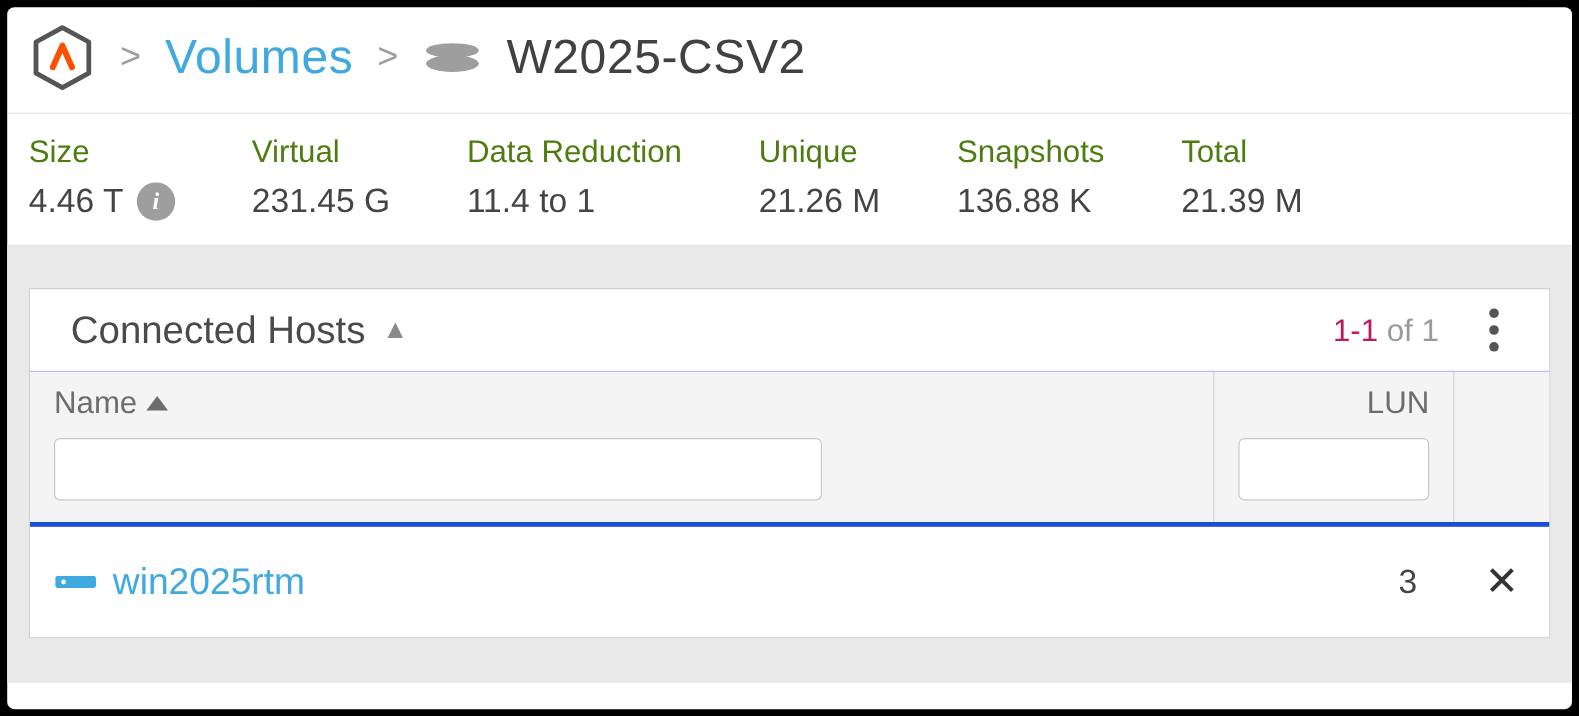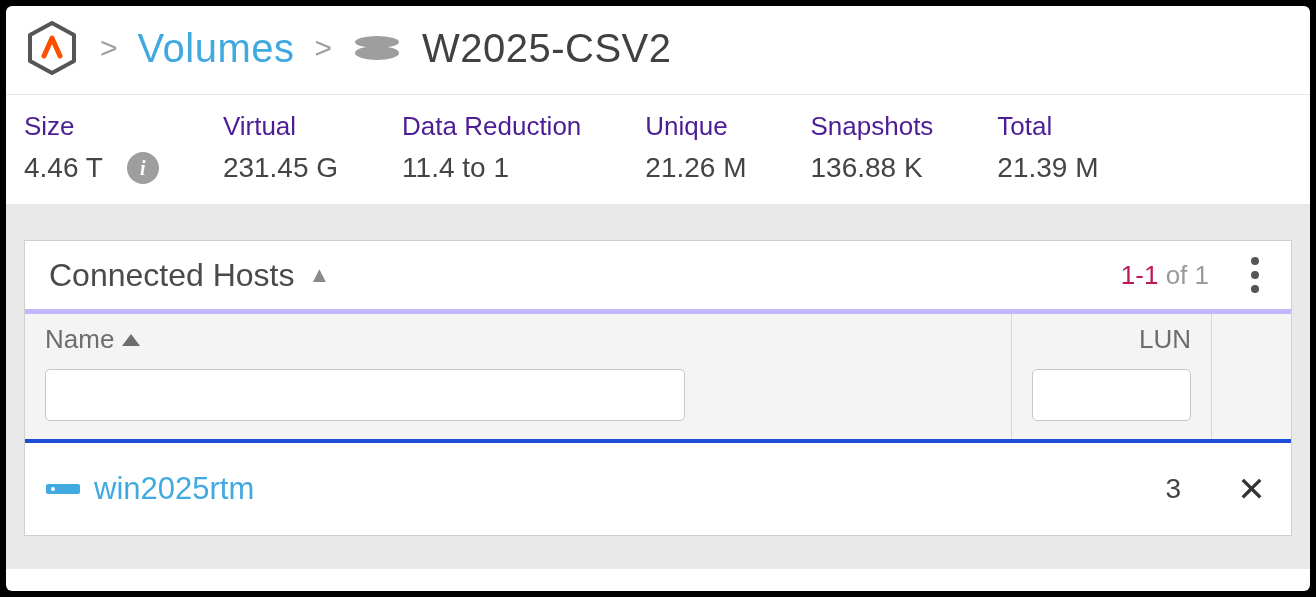--- a/index.html
+++ b/index.html
@@ -50,32 +50,32 @@
   
   .stats {
     border-top:1px solid #e4e4e4;
     display:flex;
     padding:16px 18px 20px 18px;
     gap:0;
   }
   .stat { margin-right:64px; }
   .stat:last-child { margin-right:0; }
   .stat .label {
-    color:#4c1d95;
+    color:#4d7c0f;
     font-size:26px;
     font-weight:300;
     margin-bottom:10px;
   }
   .stat .value {
     color:#444;
     font-size:28px;
     font-weight:300;
     display:flex;
     align-items:flex-end;
-    gap:24px;
+    gap:11px;
   }
   .info-badge {
     width:32px;height:32px;border-radius:50%;
     background:#9e9e9e;
     display:inline-flex;align-items:center;justify-content:center;
   }
   .info-badge span {
     color:#fff;font-family:Georgia,serif;font-style:italic;
     font-weight:bold;font-size:20px;line-height:1;
   }
@@ -87,22 +87,22 @@
     height:calc(100% - 92px - 128px); 
     min-height:340px;
   }
   .panel {
     background:#fff;
     border:1px solid #d0d0d0;
   }
   .panel-header {
     display:flex;
     align-items:center;
-    padding:14px 24px;
-    border-bottom:5px solid #c4b5fd;
+    padding:14px 34px;
+    border-bottom:1px solid #c4b5fd;
   }
   .panel-title {
     color:#4a4a4a;
     font-size:32px;
     font-weight:300;
     display:flex;
     align-items:center;
     gap:14px;
   }
   .chev-up {

